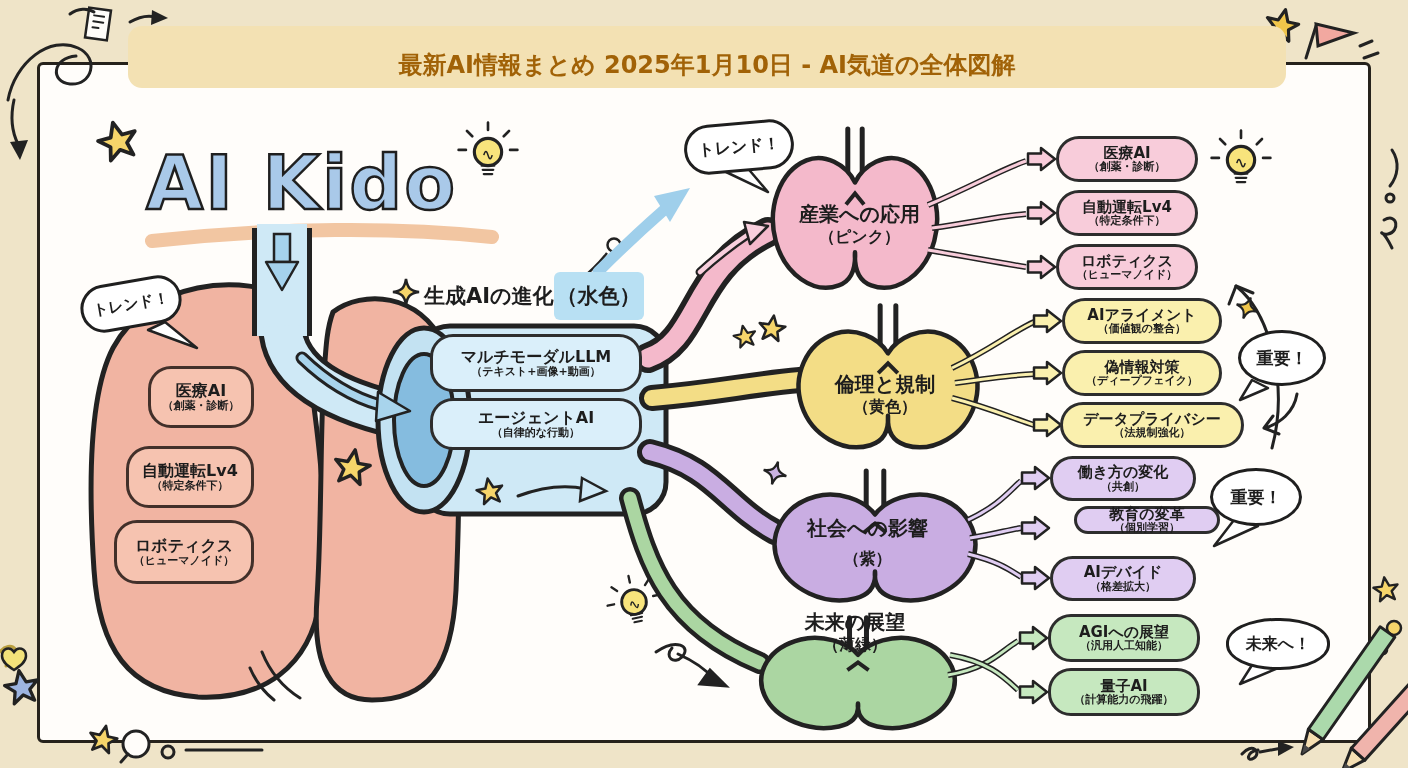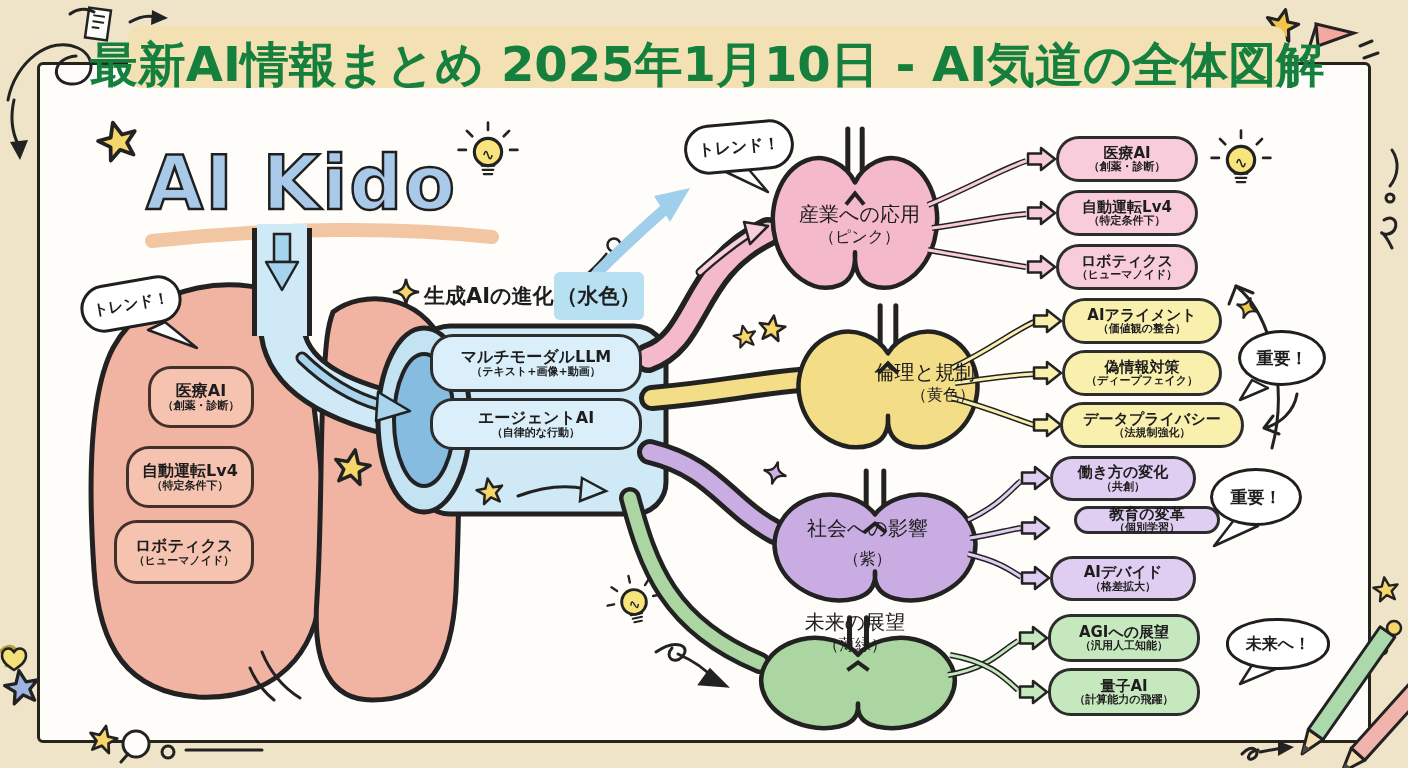--- a/index.html
+++ b/index.html
@@ -5,38 +5,38 @@
   html,body{margin:0;padding:0;overflow:hidden;background:#efe4c8;}
   .stage{position:relative;width:1408px;height:768px;background:#efe4c8;
     font-family:"DejaVu Sans","Liberation Sans",sans-serif;color:#1d1d1d;overflow:hidden;}
   .abs{position:absolute;box-sizing:border-box;}
   .canvas{left:37px;top:62px;width:1334px;height:681px;background:#fffdfa;
     border:3.5px solid #26221c;border-radius:6px;z-index:1;}
   svg.art{left:0;top:0;width:1408px;height:768px;z-index:2;pointer-events:none;}
   .txt{z-index:3;}
   .titleband{left:128px;top:26px;width:1158px;height:62px;background:#f3e1b3;
     border-radius:14px;display:flex;align-items:center;justify-content:center;z-index:4;}
-  .titleband span{font-size:48px;font-weight:700;white-space:nowrap;color:#15803d;margin-top:16px;}
+  .titleband span{font-size:24px;font-weight:700;white-space:nowrap;color:#a16207;margin-top:16px;}
   .logo{left:146px;top:140px;font-size:74px;font-weight:800;color:#a9c9e9;
     -webkit-text-stroke:2.5px #1f1f1f;letter-spacing:2px;z-index:3;}
   .bubble{background:#fff;border:3px solid #1f1f1f;display:flex;align-items:center;
     justify-content:center;font-weight:700;text-align:center;z-index:3;border-radius:28px;}
   .box{border:3px solid #2d2d2d;border-radius:23px;display:flex;flex-direction:column;
     align-items:center;justify-content:center;text-align:center;line-height:1.08;z-index:3;}
   .bt{font-weight:700;font-size:16px;white-space:nowrap;}
   .bs{font-weight:700;font-size:11px;white-space:nowrap;}
   .rbox .bt{font-size:15px;}
   .c-salmon{background:#f6c3b0;border-color:#42302a;}
   .c-blue{background:#daeffa;}
   .c-pink{background:#f8ccda;}
   .c-yellow{background:#faf0ae;}
   .c-purple{background:#e0cdf2;}
   .c-green{background:#c6e8bf;}
   .lunglabel{display:flex;flex-direction:column;align-items:center;text-align:center;
-    font-weight:400;z-index:3;line-height:1.25;}
+    font-weight:700;z-index:3;line-height:1.25;}
   .lunglabel .nm{font-size:20px;white-space:nowrap;}
   .lunglabel .nt{font-size:16px;white-space:nowrap;}
   .trunkhead{left:424px;top:282px;font-size:21px;font-weight:700;white-space:nowrap;z-index:3;}
   .trunkhead .hl{background:#b8e0f3;border-radius:6px;padding:12px 3px;}
 </style>
 </head>
 <body>
 
 <div class="stage">
 
@@ -271,21 +271,21 @@
   </div>
   <div class="abs box c-blue txt" style="left:430px;top:398px;width:212px;height:52px;">
     <div class="bt">エージェントAI</div>
     <div class="bs">（自律的な行動）</div>
   </div>
 
   <div class="abs lunglabel" style="left:772px;top:202px;width:175px;">
     <span class="nm">産業への応用</span>
     <span class="nt">（ピンク）</span>
   </div>
-  <div class="abs lunglabel" style="left:795px;top:360px;width:180px;align-items:flex-end;">
+  <div class="abs lunglabel" style="left:795px;top:372px;width:180px;">
     <span class="nm">倫理と規制</span>
     <span class="nt">（黄色）</span>
   </div>
   <div class="abs lunglabel" style="left:770px;top:516px;width:195px;gap:8px;">
     <span class="nm">社会への影響</span>
     <span class="nt">（紫）</span>
   </div>
   <div class="abs lunglabel" style="left:765px;top:610px;width:180px;">
     <span class="nm">未来の展望</span>
     <span class="nt">（薄緑）</span>

